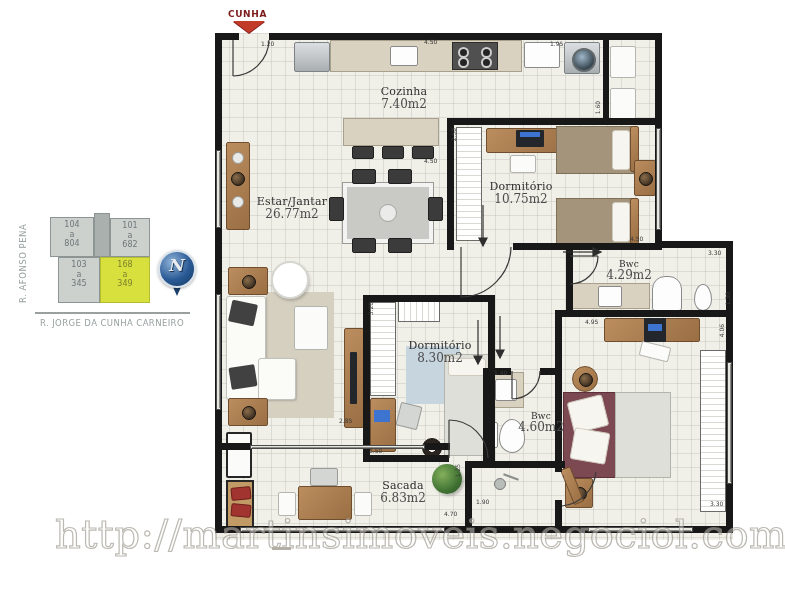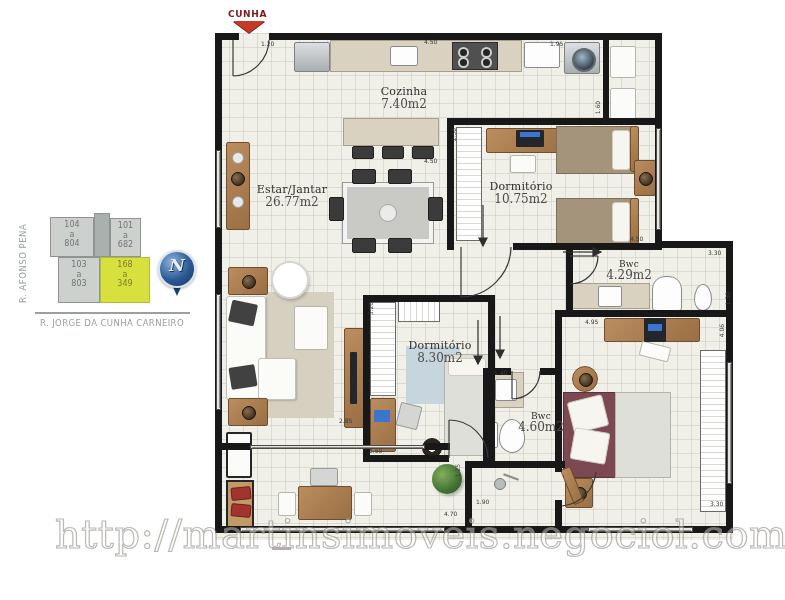--- a/index.html
+++ b/index.html
@@ -92,29 +92,29 @@
 
 <div class="stage">
 
   <div class="kp-street-v">R. AFONSO PENA</div>
   <div class="kp-unit" style="left:50px;top:217px;width:44px;height:40px;">
     <span>104</span>
     <span>a</span>
     <span>804</span>
   </div>
   <div class="kp-core" style="left:94px;top:213px;width:16px;height:44px;"></div>
-  <div class="kp-unit" style="left:110px;top:218px;width:31px;height:39px;">
+  <div class="kp-unit" style="left:110px;top:218px;width:40px;height:39px;">
     <span>101</span>
     <span>a</span>
     <span>682</span>
   </div>
   <div class="kp-unit" style="left:58px;top:257px;width:42px;height:46px;">
     <span>103</span>
     <span>a</span>
-    <span>803</span>
+    <span>345</span>
   </div>
   <div class="kp-unit kp-hl" style="left:100px;top:257px;width:50px;height:46px;">
     <span>168</span>
     <span>a</span>
     <span>349</span>
   </div>
   <div class="kp-line"></div>
   <div class="kp-street-h">R. JORGE DA CUNHA CARNEIRO</div>
   <div class="compass">
     <div class="tail"></div>
@@ -299,35 +299,39 @@
   </svg>
 
   <div class="rl" style="left:404px;top:86px;">
     <span class="rn">Cozinha</span>
     <span class="ra">7.40m2</span>
   </div>
   <div class="rl" style="left:521px;top:181px;">
     <span class="rn">Dormitório</span>
     <span class="ra">10.75m2</span>
   </div>
-  <div class="rl" style="left:292px;top:184px;">
+  <div class="rl" style="left:292px;top:196px;">
     <span class="rn">Estar/Jantar</span>
     <span class="ra">26.77m2</span>
   </div>
   <div class="rl" style="left:629px;top:260px;">
     <span class="rn" style="font-size:9px;">Bwc</span>
     <span class="ra">4.29m2</span>
   </div>
   <div class="rl" style="left:440px;top:340px;">
     <span class="rn">Dormitório</span>
     <span class="ra">8.30m2</span>
   </div>
   <div class="rl" style="left:541px;top:412px;">
     <span class="rn" style="font-size:9px;">Bwc</span>
     <span class="ra">4.60m2</span>
+  </div>
+  <div class="rl" style="left:403px;top:480px;">
+    <span class="rn">Sacada</span>
+    <span class="ra">6.83m2</span>
   </div>
 
   <span class="dim" style="left:261px;top:40px;">1.20</span>
   <span class="dim" style="left:424px;top:38px;">4.50</span>
   <span class="dim" style="left:550px;top:40px;">1.95</span>
   <span class="dim rot" style="left:447px;top:131px;">2.50</span>
   <span class="dim" style="left:424px;top:157px;">4.50</span>
   <span class="dim rot" style="left:591px;top:104px;">1.60</span>
   <span class="dim" style="left:708px;top:249px;">3.30</span>
   <span class="dim rot" style="left:721px;top:295px;">1.30</span>

